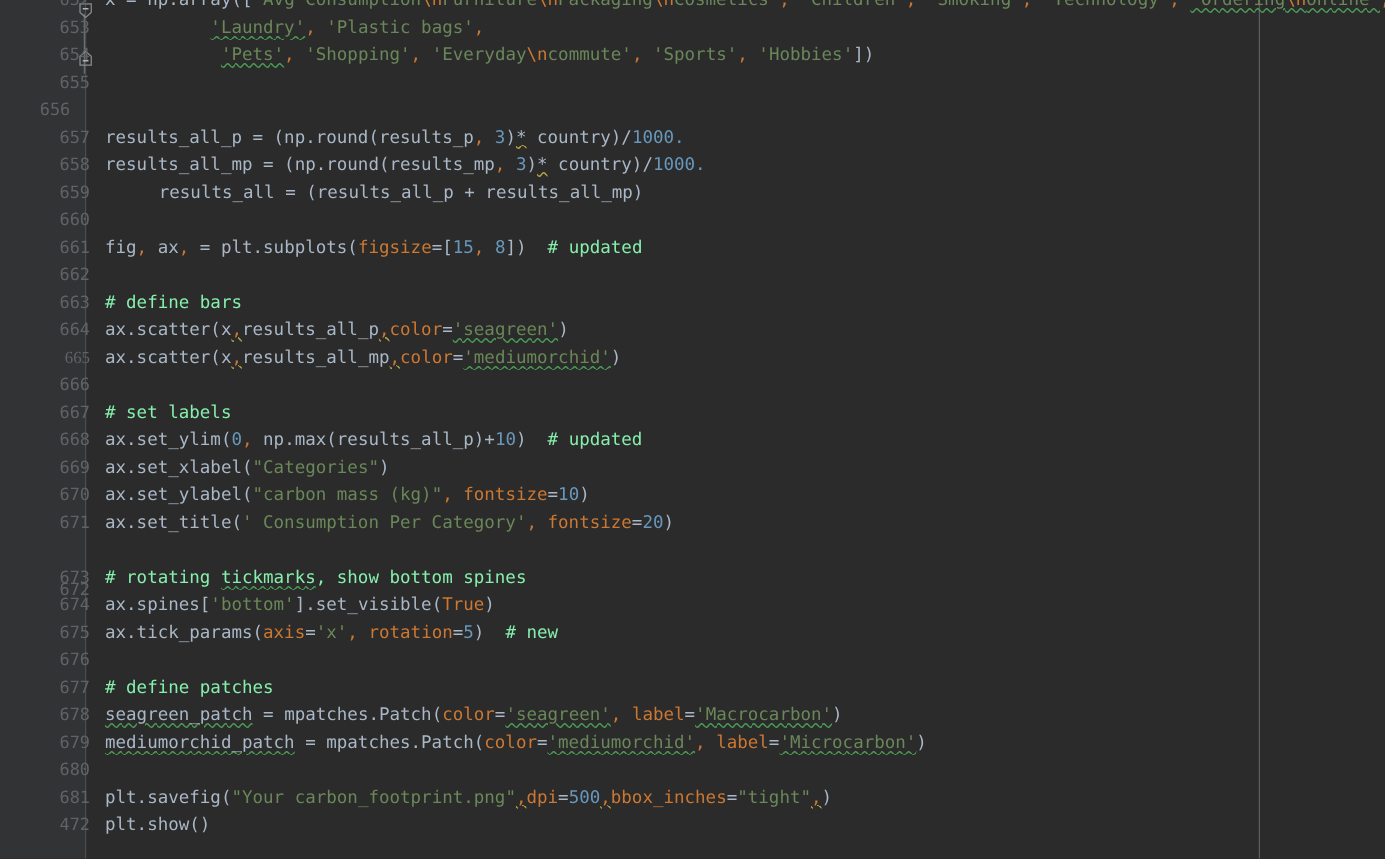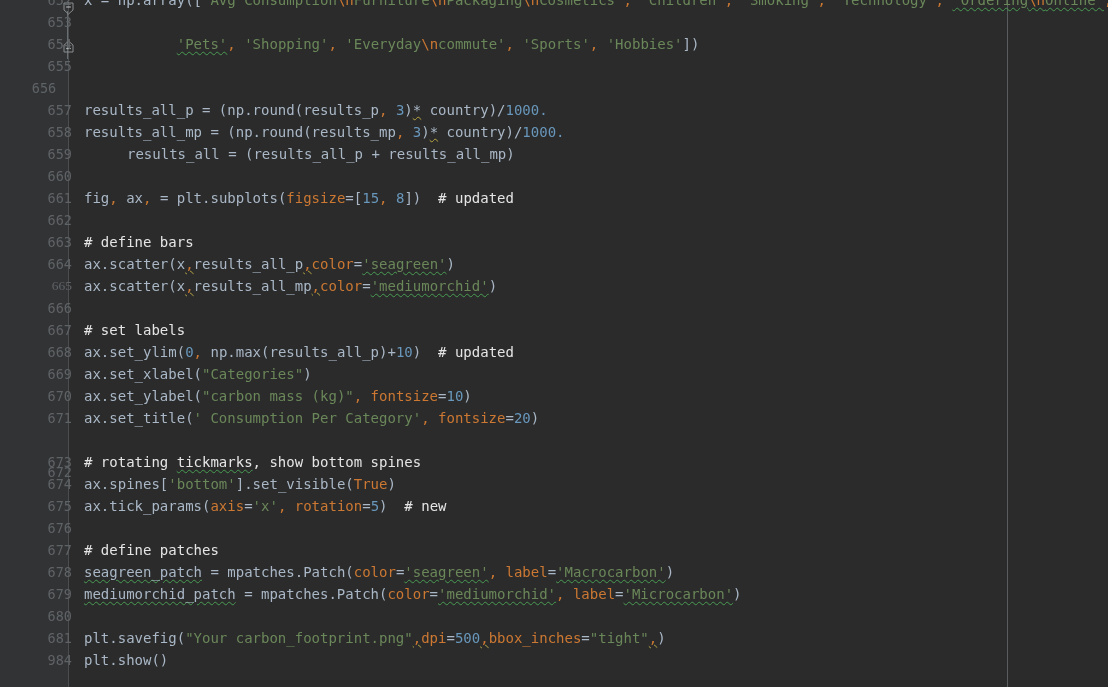--- a/index.html
+++ b/index.html
@@ -73,21 +73,21 @@
     white-space: pre;
     letter-spacing: 0px;
   }
 
   
   .t-def   { color: #a9b7c6; }
   .t-str   { color: #6a8759; }
   .t-num   { color: #6897bb; }
   .t-kwarg { color: #cc7832; }
   .t-esc   { color: #cc7832; }
-  .t-com   { color: #e5e5e5; }
+  .t-com   { color: #86efac; }
   .t-kw    { color: #cc7832; }
 
   
   .sq-green {
     text-decoration: underline;
     text-decoration-style: wavy;
     text-decoration-color: #499c54;
     text-decoration-thickness: 1px;
     text-underline-offset: 2px;
   }
@@ -136,20 +136,21 @@
       <line x1="3.2" y1="8.5" x2="7.8" y2="8.5" stroke="#b0b3b5" stroke-width="1.2"></line>
     </svg>
   </div>
 
   <div id="margin-guide"></div>
 
   <div id="code">
       <div class="lnum" style="top: -11px;">652</div>
       <div class="ltext" style="top: -11px;"><span class="t-def">x = np.array([</span><span class="t-str">'Avg Consumption</span><span class="t-esc">\n</span><span class="t-str">Furniture</span><span class="t-esc">\n</span><span class="t-str">Packaging</span><span class="t-esc">\n</span><span class="t-str">Cosmetics'</span><span class="t-kw">,</span><span class="t-def"> </span><span class="t-str">'Children'</span><span class="t-kw">,</span><span class="t-def"> </span><span class="t-str">'Smoking'</span><span class="t-kw">,</span><span class="t-def"> </span><span class="t-str">'Technology'</span><span class="t-kw">,</span><span class="t-def"> </span><span class="t-str sq-green">'Ordering</span><span class="t-esc sq-green">\n</span><span class="t-str sq-green">Online'</span><span class="t-kw">,</span></div>
       <div class="lnum" style="top: 11px;">653</div>
+      <div class="ltext" style="top: 11px;"><span class="t-def">          </span><span class="t-str sq-green">'Laundry'</span><span class="t-kw">,</span><span class="t-def"> </span><span class="t-str">'Plastic bags'</span><span class="t-kw">,</span></div>
       <div class="lnum" style="top: 33px;">654</div>
       <div class="ltext" style="top: 33px;"><span class="t-def">           </span><span class="t-str sq-green">'Pets'</span><span class="t-kw">,</span><span class="t-def"> </span><span class="t-str">'Shopping'</span><span class="t-kw">,</span><span class="t-def"> </span><span class="t-str">'Everyday</span><span class="t-esc">\n</span><span class="t-str">commute'</span><span class="t-kw">,</span><span class="t-def"> </span><span class="t-str">'Sports'</span><span class="t-kw">,</span><span class="t-def"> </span><span class="t-str">'Hobbies'</span><span class="t-def">])</span></div>
       <div class="lnum" style="top: 55px;">655</div>
       <div class="ltext" style="top: 55px;"></div>
       <div class="lnum" style="top: 77px; text-align: center;">656</div>
       <div class="ltext" style="top: 77px;"></div>
       <div class="lnum" style="top: 99px;">657</div>
       <div class="ltext" style="top: 99px;"><span class="t-def">results_all_p = (np.round(results_p</span><span class="t-kw">,</span><span class="t-def"> </span><span class="t-num">3</span><span class="t-def">)</span><span class="t-def sq-yellow">*</span><span class="t-def"> country)/</span><span class="t-num">1000.</span></div>
       <div class="lnum" style="top: 121px;">658</div>
       <div class="ltext" style="top: 121px;"><span class="t-def">results_all_mp = (np.round(results_mp</span><span class="t-kw">,</span><span class="t-def"> </span><span class="t-num">3</span><span class="t-def">)</span><span class="t-def sq-yellow">*</span><span class="t-def"> country)/</span><span class="t-num">1000.</span></div>
@@ -191,17 +192,17 @@
       <div class="ltext" style="top: 517px;"></div>
       <div class="lnum" style="top: 539px;">677</div>
       <div class="ltext" style="top: 539px;"><span class="t-com"># define patches</span></div>
       <div class="lnum" style="top: 561px;">678</div>
       <div class="ltext" style="top: 561px;"><span class="t-def sq-green">seagreen_patch</span><span class="t-def"> = mpatches.Patch(</span><span class="t-kwarg">color</span><span class="t-def">=</span><span class="t-str sq-green">'seagreen'</span><span class="t-kw">,</span><span class="t-def"> </span><span class="t-kwarg">label</span><span class="t-def">=</span><span class="t-str sq-green">'Macrocarbon'</span><span class="t-def">)</span></div>
       <div class="lnum" style="top: 583px;">679</div>
       <div class="ltext" style="top: 583px;"><span class="t-def sq-green">mediumorchid_patch</span><span class="t-def"> = mpatches.Patch(</span><span class="t-kwarg">color</span><span class="t-def">=</span><span class="t-str sq-green">'mediumorchid'</span><span class="t-kw">,</span><span class="t-def"> </span><span class="t-kwarg">label</span><span class="t-def">=</span><span class="t-str sq-green">'Microcarbon'</span><span class="t-def">)</span></div>
       <div class="lnum" style="top: 605px;">680</div>
       <div class="lnum" style="top: 627px;">681</div>
       <div class="ltext" style="top: 627px;"><span class="t-def">plt.savefig(</span><span class="t-str">"Your carbon_footprint.png"</span><span class="t-kw sq-yellow">,</span><span class="t-kwarg">dpi</span><span class="t-def">=</span><span class="t-num">500</span><span class="t-kw sq-yellow">,</span><span class="t-kwarg">bbox_inches</span><span class="t-def">=</span><span class="t-str">"tight"</span><span class="t-kw sq-yellow">,</span><span class="t-def">)</span></div>
-      <div class="lnum" style="top: 649px;">984</div>
+      <div class="lnum" style="top: 649px;">472</div>
       <div class="ltext" style="top: 649px;"><span class="t-def">plt.show()</span></div>
     </div>
 
 </div>
 
 </body></html>

